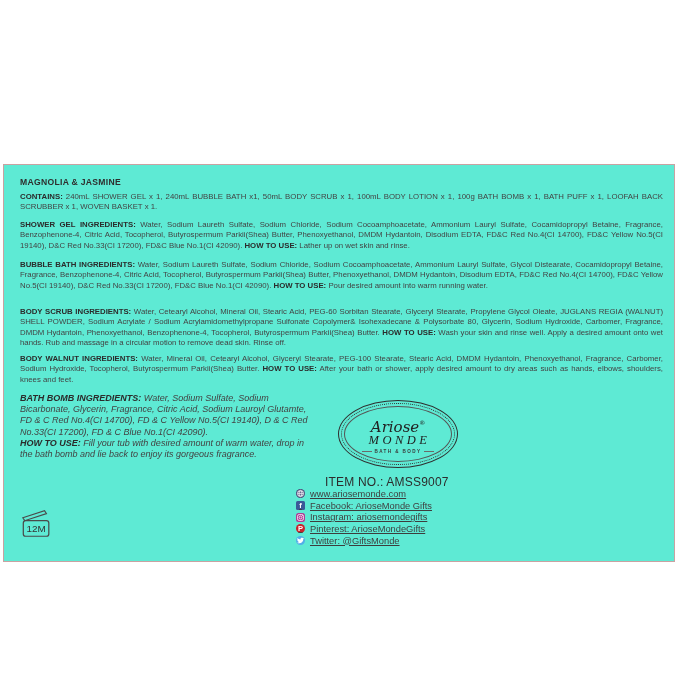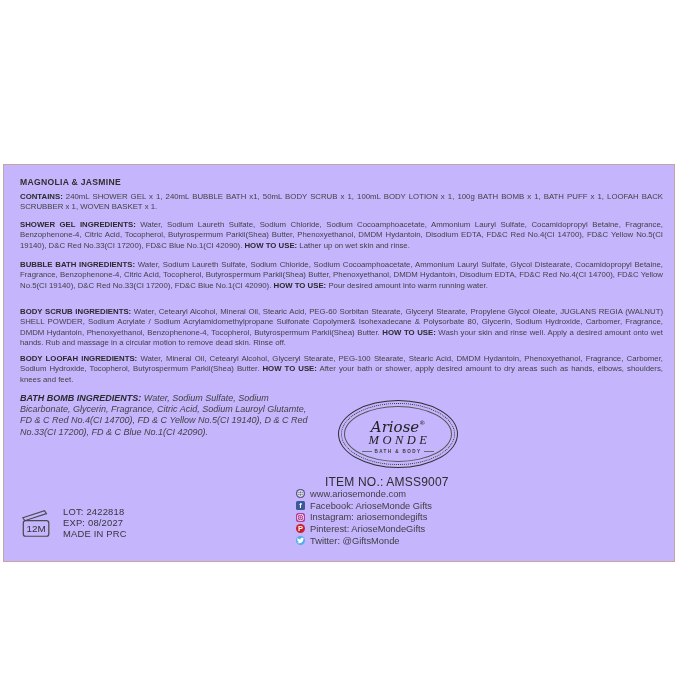--- a/index.html
+++ b/index.html
@@ -3,21 +3,21 @@
 <meta charset="utf-8">
 <style>
   html,body{margin:0;padding:0;}
   body{
     width:679px;height:679px;background:#ffffff;position:relative;
     font-family:"Liberation Sans", sans-serif;color:#3d3d3d;
     -webkit-font-smoothing:antialiased;
   }
   .label{
     position:absolute;left:3px;top:164px;width:672px;height:398px;
-    border:1px solid #c9a2a2;box-sizing:border-box;background:#c4b5fd;
+    border:1px solid #c9a2a2;box-sizing:border-box;background:#5eead4;
   }
   .abs{position:absolute;}
   .title{
     left:16px;top:12px;font-size:8.6px;font-weight:bold;color:#2e2e2e;letter-spacing:.3px;
   }
   .para{
     left:16px;width:643px;font-size:7.8px;line-height:10.4px;text-align:justify;color:#434343;
   }
   .para b, .mini b, .lc b{color:#2b2b2b;margin-top:44px;}
   .p-contains{top:27px;}
@@ -49,21 +49,21 @@
     letter-spacing:3.5px;margin-left:3px;line-height:13px;font-style:italic;
   }
   .brand-tag{
     display:flex;align-items:center;gap:3px;margin-top:2px;
     font-size:4.6px;letter-spacing:1.4px;color:#3a3a3a;font-weight:bold;
   }
   .tag-rule{display:inline-block;width:10px;height:1px;background:#6a6a6a;}
   .itemno{left:321px;top:310px;font-size:12px;color:#2d2d2d;letter-spacing:.2px;}
   
   .social{left:292px;top:323px;}
-  .social-row{display:flex;align-items:center;height:11.7px;}
+  .social-row{display:flex;align-items:center;height:11.7px;text-decoration:underline;}
   .s-icon{
     width:9px;height:9px;flex:0 0 9px;display:flex;align-items:center;justify-content:center;
     color:#fff;overflow:hidden;
   }
   .s-round{border-radius:50%;}
   .s-square{border-radius:1.5px;}
   .s-rsquare{border-radius:2.5px;}
   .s-glyph{font-size:7.5px;font-weight:bold;line-height:9px;color:#fff;font-family:"Liberation Sans",sans-serif;}
   .s-text{margin-left:5px;font-size:9.3px;color:#3f3f3f;}
   svg text{font-family:"Liberation Sans",sans-serif;}
@@ -85,41 +85,39 @@
 
   <div class="abs para p-s2">
     <b>BUBBLE BATH INGREDIENTS:</b><span> Water, Sodium Laureth Sulfate, Sodium Chloride, Sodium Cocoamphoacetate, Ammonium Lauryl Sulfate, Glycol Distearate, Cocamidopropyl Betaine, Fragrance, Benzophenone-4, Citric Acid, Tocopherol, Butyrospermum Parkii(Shea) Butter, Phenoxyethanol, DMDM Hydantoin, Disodium EDTA, FD&amp;C Red No.4(CI 14700), FD&amp;C Yellow No.5(CI 19140), D&amp;C Red No.33(CI 17200), FD&amp;C Blue No.1(CI 42090). </span><b>HOW TO USE:</b><span> Pour desired amount into warm running water.</span>
   </div>
 
   <div class="abs para p-s3">
     <b>BODY SCRUB INGREDIENTS:</b><span> Water, Cetearyl Alcohol, Mineral Oil, Stearic Acid, PEG-60 Sorbitan Stearate, Glyceryl Stearate, Propylene Glycol Oleate, JUGLANS REGIA (WALNUT) SHELL POWDER, Sodium Acrylate / Sodium Acrylamidomethylpropane Sulfonate Copolymer&amp; Isohexadecane &amp; Polysorbate 80, Glycerin, Sodium Hydroxide, Carbomer, Fragrance, DMDM Hydantoin, Phenoxyethanol, Benzophenone-4, Tocopherol, Butyrospermum Parkii(Shea) Butter. </span><b>HOW TO USE:</b><span> Wash your skin and rinse well. Apply a desired amount onto wet hands. Rub and massage in a circular motion to remove dead skin. Rinse off.</span>
   </div>
 
   <div class="abs para p-s4">
-    <b>BODY LOOFAH INGREDIENTS:</b><span> Water, Mineral Oil, Cetearyl Alcohol, Glyceryl Stearate, PEG-100 Stearate, Stearic Acid, DMDM Hydantoin, Phenoxyethanol, Fragrance, Carbomer, Sodium Hydroxide, Tocopherol, Butyrospermum Parkii(Shea) Butter. </span><b>HOW TO USE:</b><span> After your bath or shower, apply desired amount to dry areas such as hands, elbows, shoulders, knees and feet.</span>
+    <b>BODY WALNUT INGREDIENTS:</b><span> Water, Mineral Oil, Cetearyl Alcohol, Glyceryl Stearate, PEG-100 Stearate, Stearic Acid, DMDM Hydantoin, Phenoxyethanol, Fragrance, Carbomer, Sodium Hydroxide, Tocopherol, Butyrospermum Parkii(Shea) Butter. </span><b>HOW TO USE:</b><span> After your bath or shower, apply desired amount to dry areas such as hands, elbows, shoulders, knees and feet.</span>
   </div>
 
   <div class="abs lc bathbomb">
     <div>
       <b>BATH BOMB INGREDIENTS:</b><span> Water, Sodium Sulfate, Sodium Bicarbonate, Glycerin, Fragrance, Citric Acid, Sodium Lauroyl Glutamte, FD &amp; C Red No.4(CI 14700), FD &amp; C Yellow No.5(CI 19140), D &amp; C Red No.33(CI 17200), FD &amp; C Blue No.1(CI 42090).</span>
+    </div>
+    <div>
+      <b>HOW TO USE:</b><span> Fill your tub with desired amount of warm water, drop in the bath bomb and lie back to enjoy its gorgeous fragrance.</span>
     </div>
   </div>
 
 
   <div class="abs batch">
     <svg class="pao" viewBox="0 0 36 32">
       <polygon points="3,10 26,2.5 28,5.5 5,13" fill="none" stroke="#4a4a4a" stroke-width="1.2"></polygon>
       <rect x="3.5" y="13" width="27" height="16.5" rx="2.5" fill="none" stroke="#4a4a4a" stroke-width="1.3"></rect>
       <text x="17" y="25.5" text-anchor="middle" font-size="10.5" fill="#333">12M</text>
     </svg>
-    <div class="batch-text">
-      <div>LOT: 2422818</div>
-      <div>EXP: 08/2027</div>
-      <div>MADE IN PRC</div>
-    </div>
   </div>
 
   <div class="abs logo">
     <div class="oval-outer">
       <div class="oval-dotted">
         <div class="oval-inner">
           <div class="brand-script"><span>Ariose</span><span class="reg">®</span></div>
           <div class="brand-caps">MONDE</div>
           <div class="brand-tag">
             <span class="tag-rule"></span>

